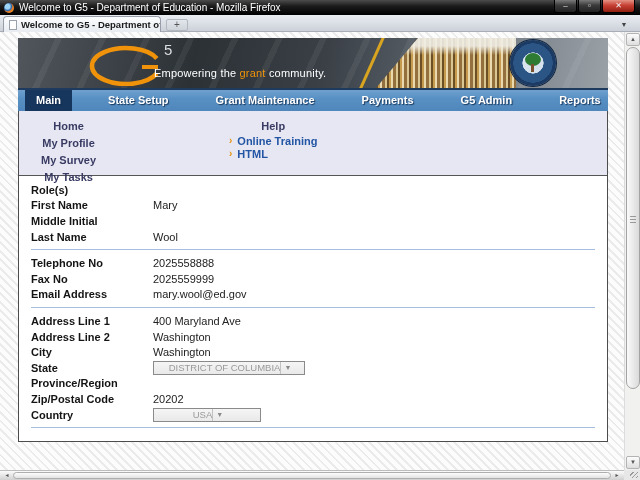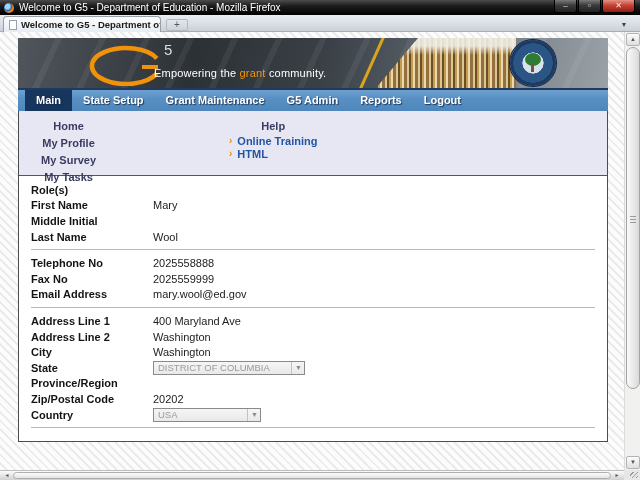--- a/index.html
+++ b/index.html
@@ -86,21 +86,21 @@
     background:radial-gradient(circle, #d6e3ef 0 32%, #2a5585 33% 60%, #1b3a64 61% 100%);
     box-shadow:0 0 0 1px #0e2440;
   }
   .seal .tree-top { position:absolute; left:15px; top:13px; width:16px; height:13px; border-radius:50%; background:#2e7b33; }
   .seal .tree-trunk { position:absolute; left:21px; top:24px; width:3px; height:8px; background:#7a5230; }
 
   
   .navbar {
     height:23px; border-top:2px solid #1E3A5F; padding-left:7px;
     background:linear-gradient(#6FA0CF,#5890C4 40%,#4F86BB);
-    display:flex; font-size:11px; font-weight:bold; color:#fff;
+    display:flex; font-size:11px; font-weight:bold; color:#fff;gap:25px;
   }
   .nav-item { padding:0 11px; line-height:21px; text-shadow:1px 1px 1px rgba(18,40,70,.85); cursor:pointer; white-space:nowrap; }
   .nav-item.active { background:#16365E; }
 
   
   .lower { border:1px solid #4c4c4c; border-top:none; }
   .submenu { background:#E6E7F3; height:65px; border-bottom:1px solid #555; position:relative;text-align:center; }
   .menu-col { position:absolute; left:22px; top:9px; }
   .menu-item { font-size:11px; font-weight:bold; color:#3a3b63; height:17px; cursor:pointer; }
   .help-col { position:absolute; left:210px; top:9px; }
@@ -108,21 +108,21 @@
   .help-link { font-size:11px; font-weight:bold; color:#2355A4; height:13px; display:flex; cursor:pointer; }
   .help-link .chev { color:#E8920C; margin-right:5px; font-size:10px; }
 
   
   .form-area { background:#fff; padding:6px 0 8px; }
   .frow { display:flex; align-items:center; height:15.6px; padding-left:12px; }
   .flabel { width:122px; flex:none; font-size:11px; font-weight:bold; color:#141414; }
   .fvalue { font-size:11px; color:#222; }
   .fselect {
     width:152px; height:14px; border:1px solid #8a8a8a; background:linear-gradient(#f5f5f5,#e9e9e9);
-    color:#9a9a9a; font-size:9.5px; display:flex; align-items:center; justify-content:space-between;
+    color:#9a9a9a; font-size:9.5px; display:flex; align-items:center; justify-content:center;
     padding:0 2px 0 4px; cursor:default;
   }
   .fselect.narrow { width:108px; }
   .fselect .sel-arrow { color:#8a8a8a; font-size:7px; border-left:1px solid #c2c2c2; padding-left:3px; line-height:12px; }
   .divider { border-top:1px solid #A5C0DE; margin:5px 12px; }
 
   
   .vscroll { position:absolute; top:32px; right:0; width:16px; height:438px; background:#f1f1ef; border-left:1px solid #dcdcdc; }
   .vs-btn {
     position:absolute; left:1px; width:14px; height:13px;
@@ -190,20 +190,21 @@
       <div class="seal">
         <div class="tree-top"></div>
         <div class="tree-trunk"></div>
       </div>
     </div>
 
     <div class="navbar">
       <div class="nav-item active">Main</div>
       <div class="nav-item">State Setup</div>
       <div class="nav-item">Grant Maintenance</div>
+      <div class="nav-item">Payments</div>
       <div class="nav-item">G5 Admin</div>
       <div class="nav-item">Reports</div>
       <div class="nav-item">Logout</div>
     </div>
 
     <div class="lower">
 
       <div class="submenu">
         <div class="menu-col">
           <div class="menu-item">Home</div>

